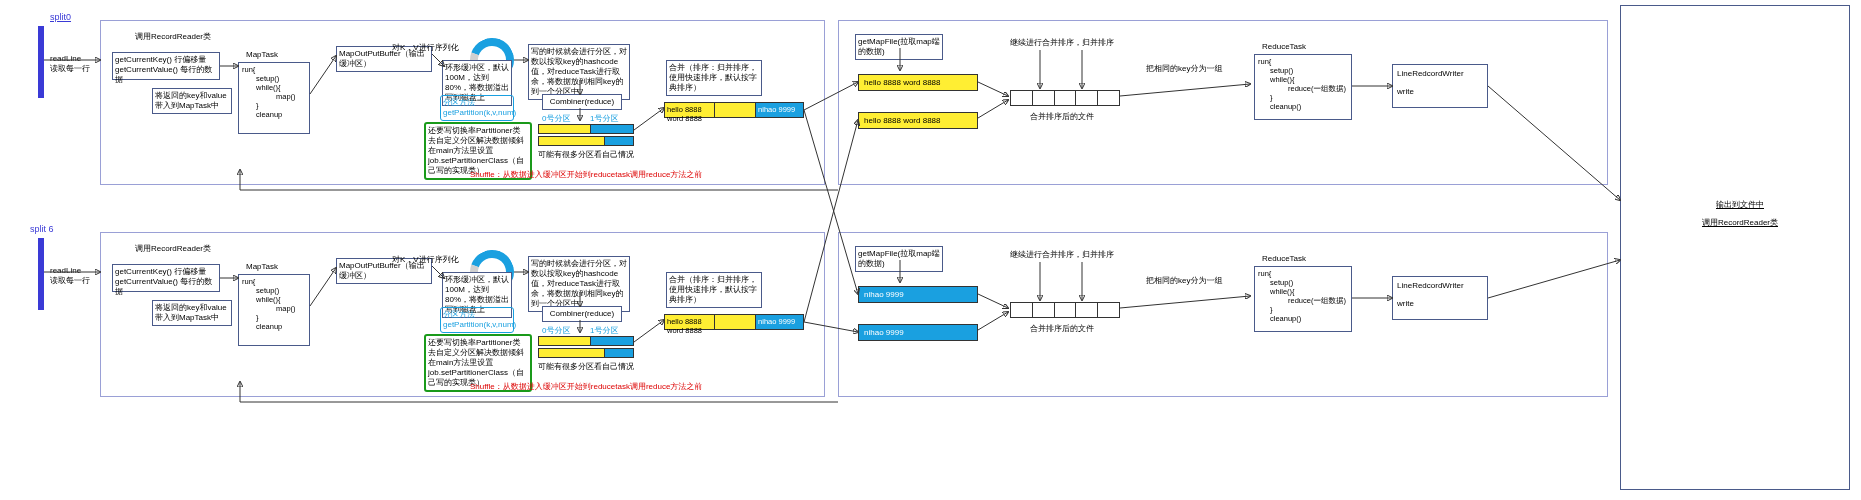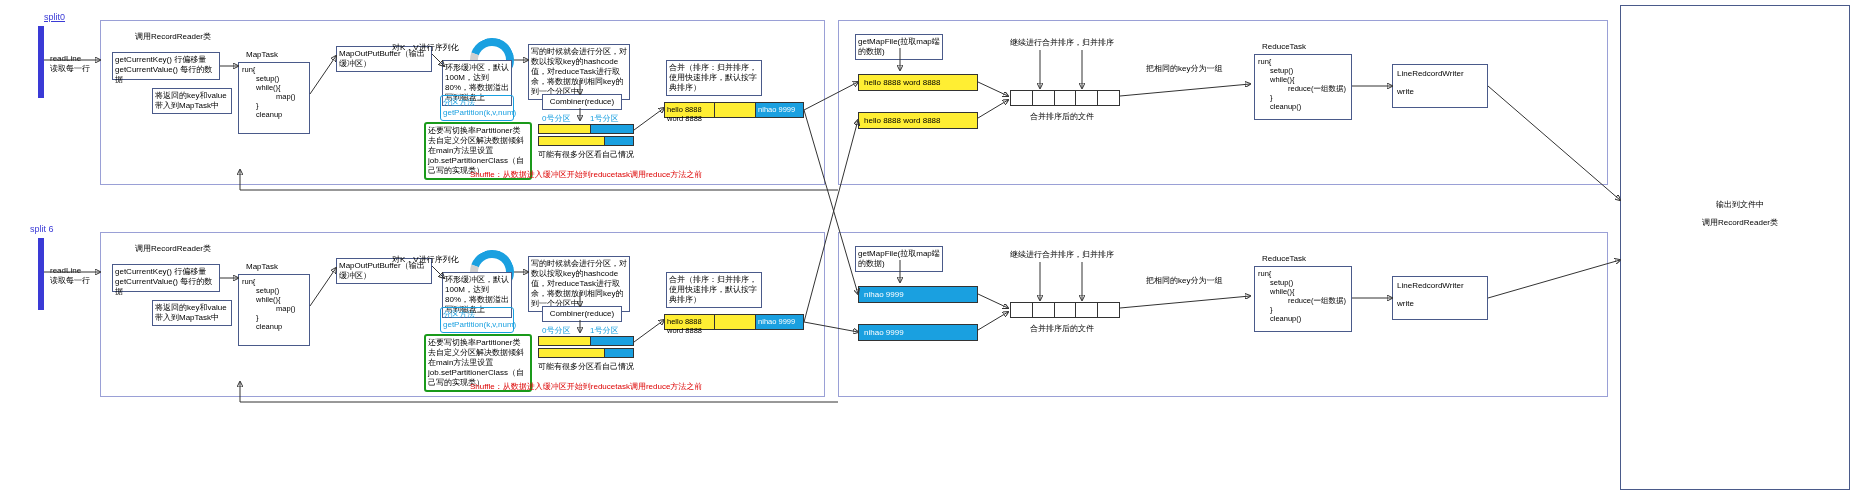--- a/index.html
+++ b/index.html
@@ -100,27 +100,27 @@
   svg.lines line, svg.lines path {
     stroke: #333;
     stroke-width: 1;
     fill: none;
   }
 </style>
 </head>
 <body>
 
 <div class="box pos" style="left:1620px; top:5px; width:230px; height:485px;"></div>
-<div class="pos tiny" style="left:1680px; top:200px; width:120px; text-align:center;">
+<div class="pos tiny" style="left:1680px; top:200px; width:120px; text-align:center;text-decoration:underline;">
   <div>输出到文件中</div>
   <div style="height:8px;"></div>
   <div>调用RecordReader类</div>
 </div>
 
-<div class="pos txt-darkblue" style="left:44px; top:12px;text-decoration:underline;">split0</div>
+<div class="pos txt-darkblue" style="left:50px; top:12px;text-decoration:underline;">split0</div>
 <div class="split-bar pos" style="left:38px; top:26px;"></div>
 <div class="pos tiny" style="left:50px; top:54px;">
   <div>readLine</div>
   <div>读取每一行</div>
 </div>
 
 <div class="row-box pos" style="left:100px; top:20px; width:725px;"></div>
 
 <div class="pos tiny" style="left:135px; top:32px;">调用RecordReader类</div>
 <div class="box pos tiny" style="left:112px; top:52px; width:108px; height:28px; padding:2px;">

